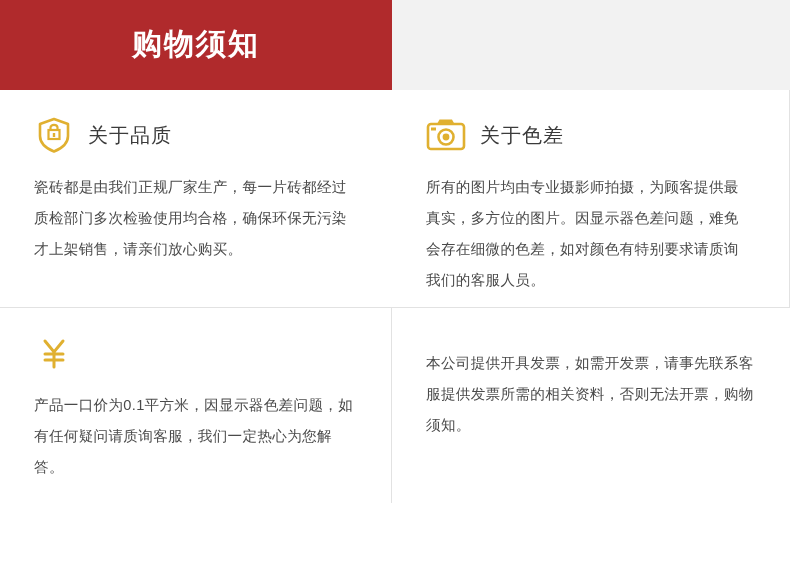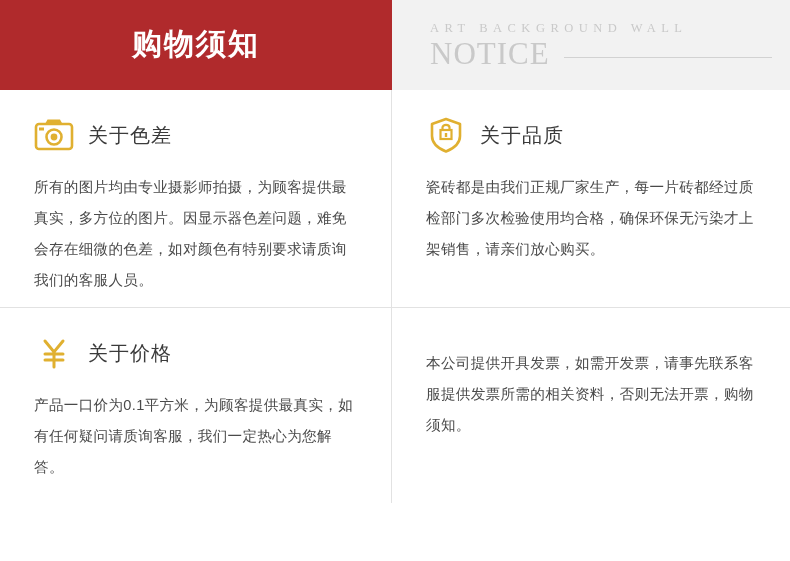--- a/index.html
+++ b/index.html
@@ -127,73 +127,65 @@
 </style>
 </head>
 <body>
 
 <div class="page">
 
   <div class="header">
     <div class="header-left">
       <div class="header-title">购物须知</div>
     </div>
-    <div class="header-right">
-      <div class="header-sub-en">ART BACKGROUND WALL</div>
-      <div class="notice-row">
-        <div class="header-notice">NOTICE</div>
-        <div class="notice-rule"></div>
-      </div>
-    </div>
   </div>
 
   <div class="grid">
+
+    <div class="cell row1">
+      <div class="cell-head">
+        <span class="icon">
+          <svg viewBox="0 0 40 38" width="40" height="38" xmlns="http://www.w3.org/2000/svg">
+            <path d="M20 3 L34 8 V20 C34 27.5 27.5 32.5 20 35.5 C12.5 32.5 6 27.5 6 20 V8 Z" fill="none" stroke="#e0b030" stroke-width="2.6" stroke-linejoin="round"></path>
+            <rect x="14.5" y="14" width="11" height="9" fill="none" stroke="#e0b030" stroke-width="2.2"></rect>
+            <path d="M16.5 14 V11.5 C16.5 9.8 18 8.8 20 8.8 C22 8.8 23.5 9.8 23.5 11.5 V14" fill="none" stroke="#e0b030" stroke-width="2.2"></path>
+            <rect x="18.8" y="17" width="2.4" height="4" fill="#e0b030"></rect>
+          </svg>
+        </span>
+        <span class="cell-title">关于品质</span>
+      </div>
+      <div class="cell-body">瓷砖都是由我们正规厂家生产，每一片砖都经过质检部门多次检验使用均合格，确保环保无污染才上架销售，请亲们放心购买。</div>
+    </div>
 
     <div class="cell left row1">
       <div class="cell-head">
         <span class="icon">
           <svg viewBox="0 0 40 38" width="40" height="38" xmlns="http://www.w3.org/2000/svg">
             <rect x="2" y="8" width="36" height="25" rx="3" fill="none" stroke="#e0b030" stroke-width="2.6"></rect>
             <path d="M11 8 L13.5 3.5 L26 3.5 L28.5 8 Z" fill="#e0b030"></path>
             <circle cx="20" cy="21" r="7.5" fill="none" stroke="#e0b030" stroke-width="2.6"></circle>
             <circle cx="20" cy="21" r="3.4" fill="#e0b030"></circle>
             <rect x="5" y="11.5" width="5" height="3" fill="#e0b030"></rect>
           </svg>
         </span>
         <span class="cell-title">关于色差</span>
       </div>
       <div class="cell-body">所有的图片均由专业摄影师拍摄，为顾客提供最真实，多方位的图片。因显示器色差问题，难免会存在细微的色差，如对颜色有特别要求请质询我们的客服人员。</div>
     </div>
 
-    <div class="cell row1">
-      <div class="cell-head">
-        <span class="icon">
-          <svg viewBox="0 0 40 38" width="40" height="38" xmlns="http://www.w3.org/2000/svg">
-            <path d="M20 3 L34 8 V20 C34 27.5 27.5 32.5 20 35.5 C12.5 32.5 6 27.5 6 20 V8 Z" fill="none" stroke="#e0b030" stroke-width="2.6" stroke-linejoin="round"></path>
-            <rect x="14.5" y="14" width="11" height="9" fill="none" stroke="#e0b030" stroke-width="2.2"></rect>
-            <path d="M16.5 14 V11.5 C16.5 9.8 18 8.8 20 8.8 C22 8.8 23.5 9.8 23.5 11.5 V14" fill="none" stroke="#e0b030" stroke-width="2.2"></path>
-            <rect x="18.8" y="17" width="2.4" height="4" fill="#e0b030"></rect>
-          </svg>
-        </span>
-        <span class="cell-title">关于品质</span>
-      </div>
-      <div class="cell-body">瓷砖都是由我们正规厂家生产，每一片砖都经过质检部门多次检验使用均合格，确保环保无污染才上架销售，请亲们放心购买。</div>
-    </div>
-
     <div class="cell left">
       <div class="cell-head">
         <span class="icon">
           <svg viewBox="0 0 40 38" width="40" height="38" xmlns="http://www.w3.org/2000/svg">
             <path d="M11 7 L20 18 L29 7" fill="none" stroke="#e0b030" stroke-width="3" stroke-linecap="round"></path>
             <path d="M11 20 H29 M11 26 H29 M20 18 V33" fill="none" stroke="#e0b030" stroke-width="3" stroke-linecap="round"></path>
           </svg>
         </span>
-        <span class="cell-title">关于价格</span>
       </div>
-      <div class="cell-body">产品一口价为0.1平方米，为顾客提供最真实，如有任何疑问请质询客服，我们一定热心为您解答。</div>
+      <div class="cell-body">产品一口价为0.1平方米，因显示器色差问题，如有任何疑问请质询客服，我们一定热心为您解答。</div>
     </div>
 
     <div class="cell">
       <div class="cell-body">本公司提供开具发票，如需开发票，请事先联系客服提供发票所需的相关资料，否则无法开票，购物须知。</div>
     </div>
 
   </div>
 </div>
 
 </body></html>

